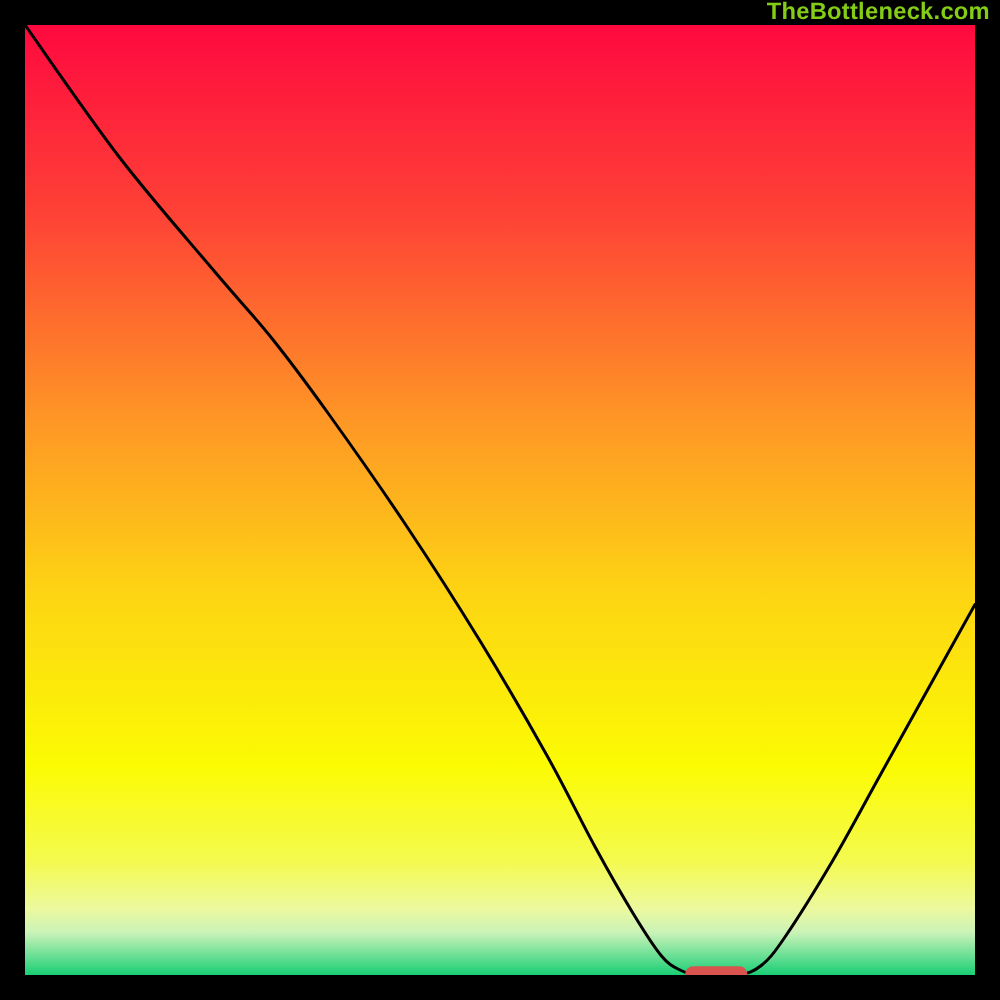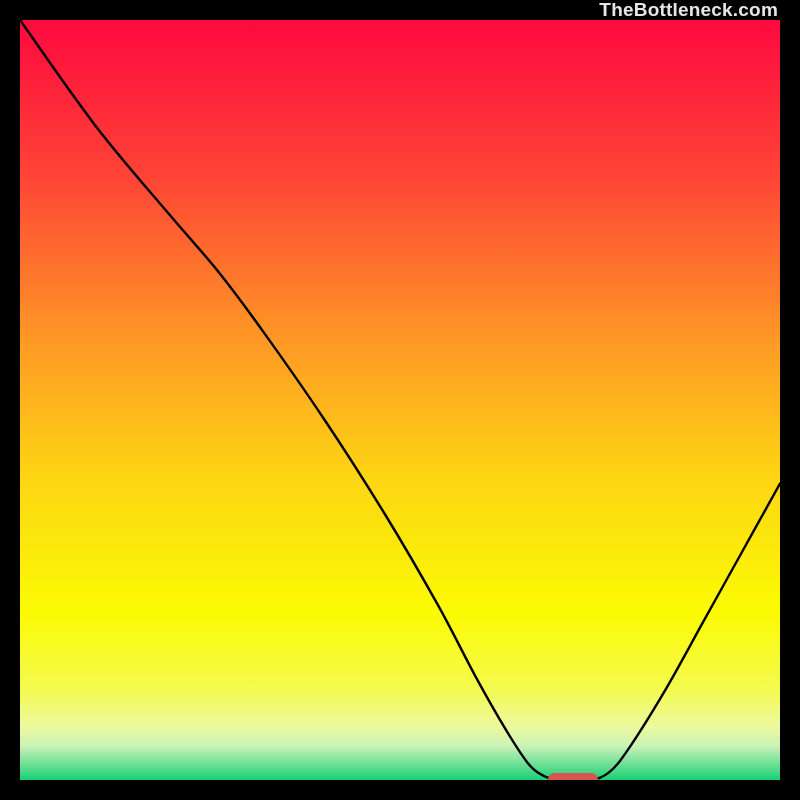--- a/index.html
+++ b/index.html
@@ -26,24 +26,24 @@
   .gradient {
     position: absolute;
     inset: 0;
   }
   .curve {
     position: absolute;
     inset: 0;
   }
   .watermark {
     position: absolute;
-    right: 22px;
+    right: 8px;
     top: 0;
     font: 600 19px/20px Arial, Helvetica, sans-serif;
-    color: #e5e5e5;
+    color: #84cc16;
     letter-spacing: 0.2px;
     user-select: none;
   }
   .marker {
     position: absolute;
     height: 13px;
     border-radius: 7px;
     background: #d9544f;
   }
 </style>

